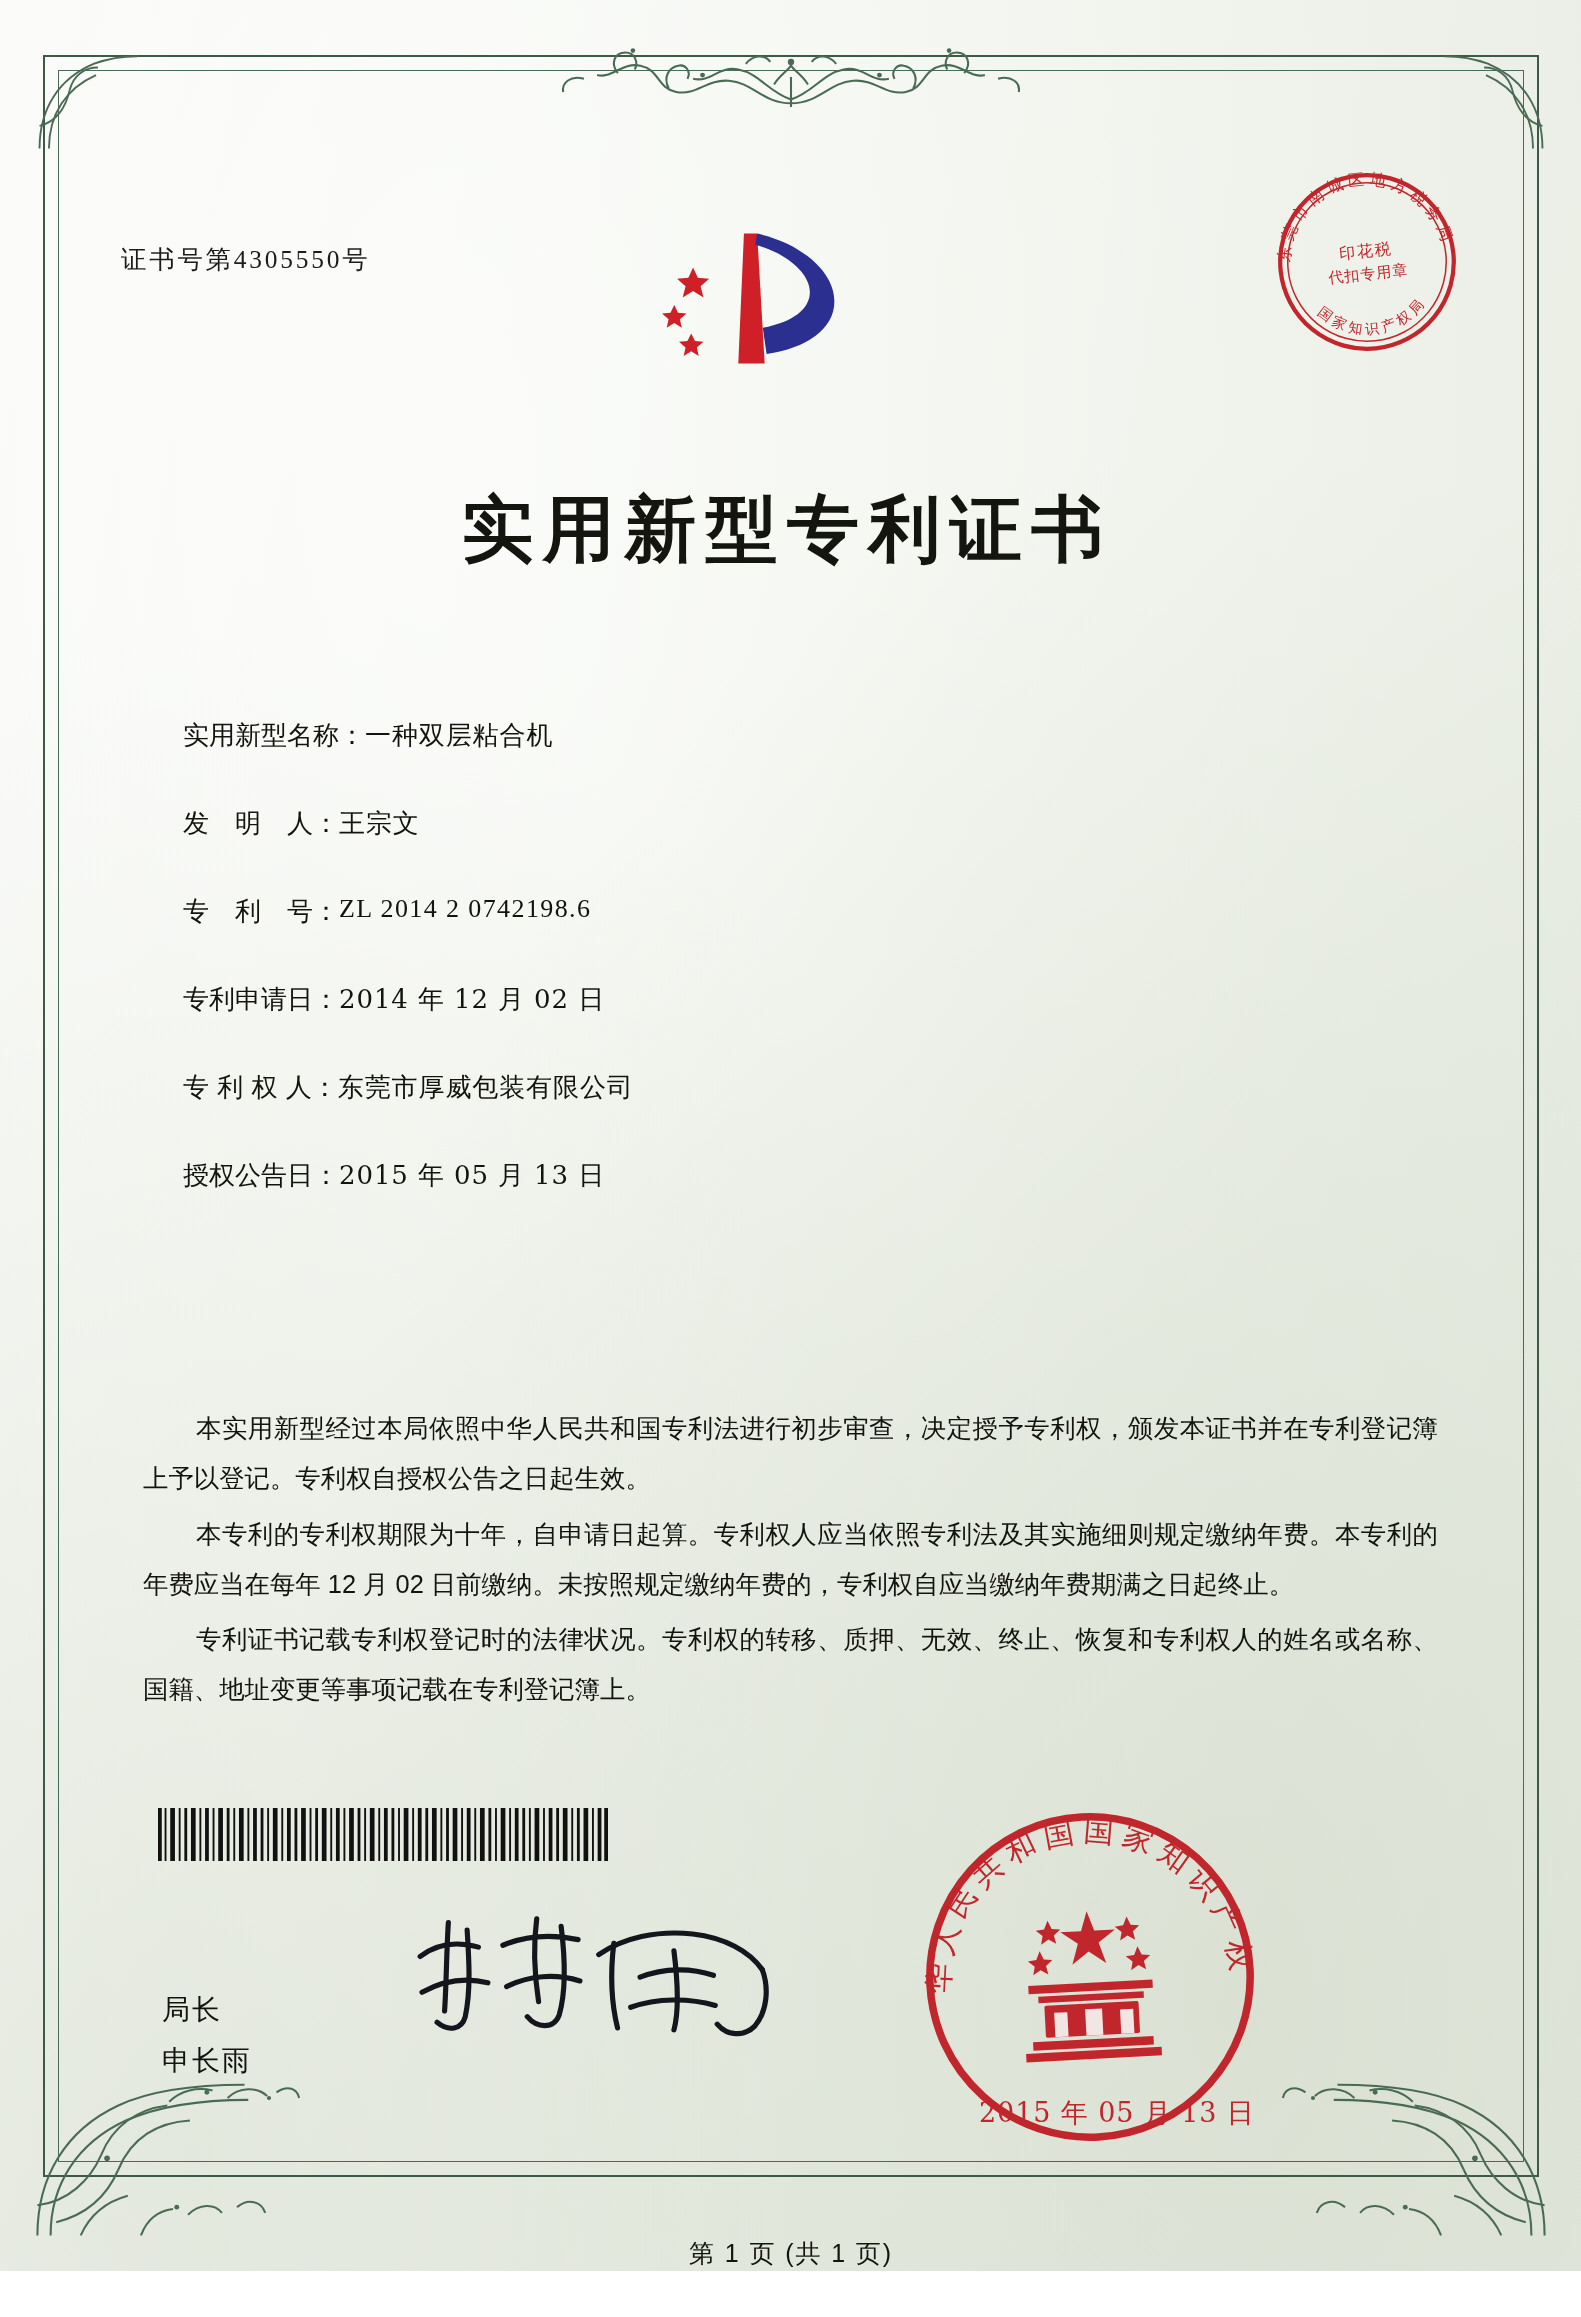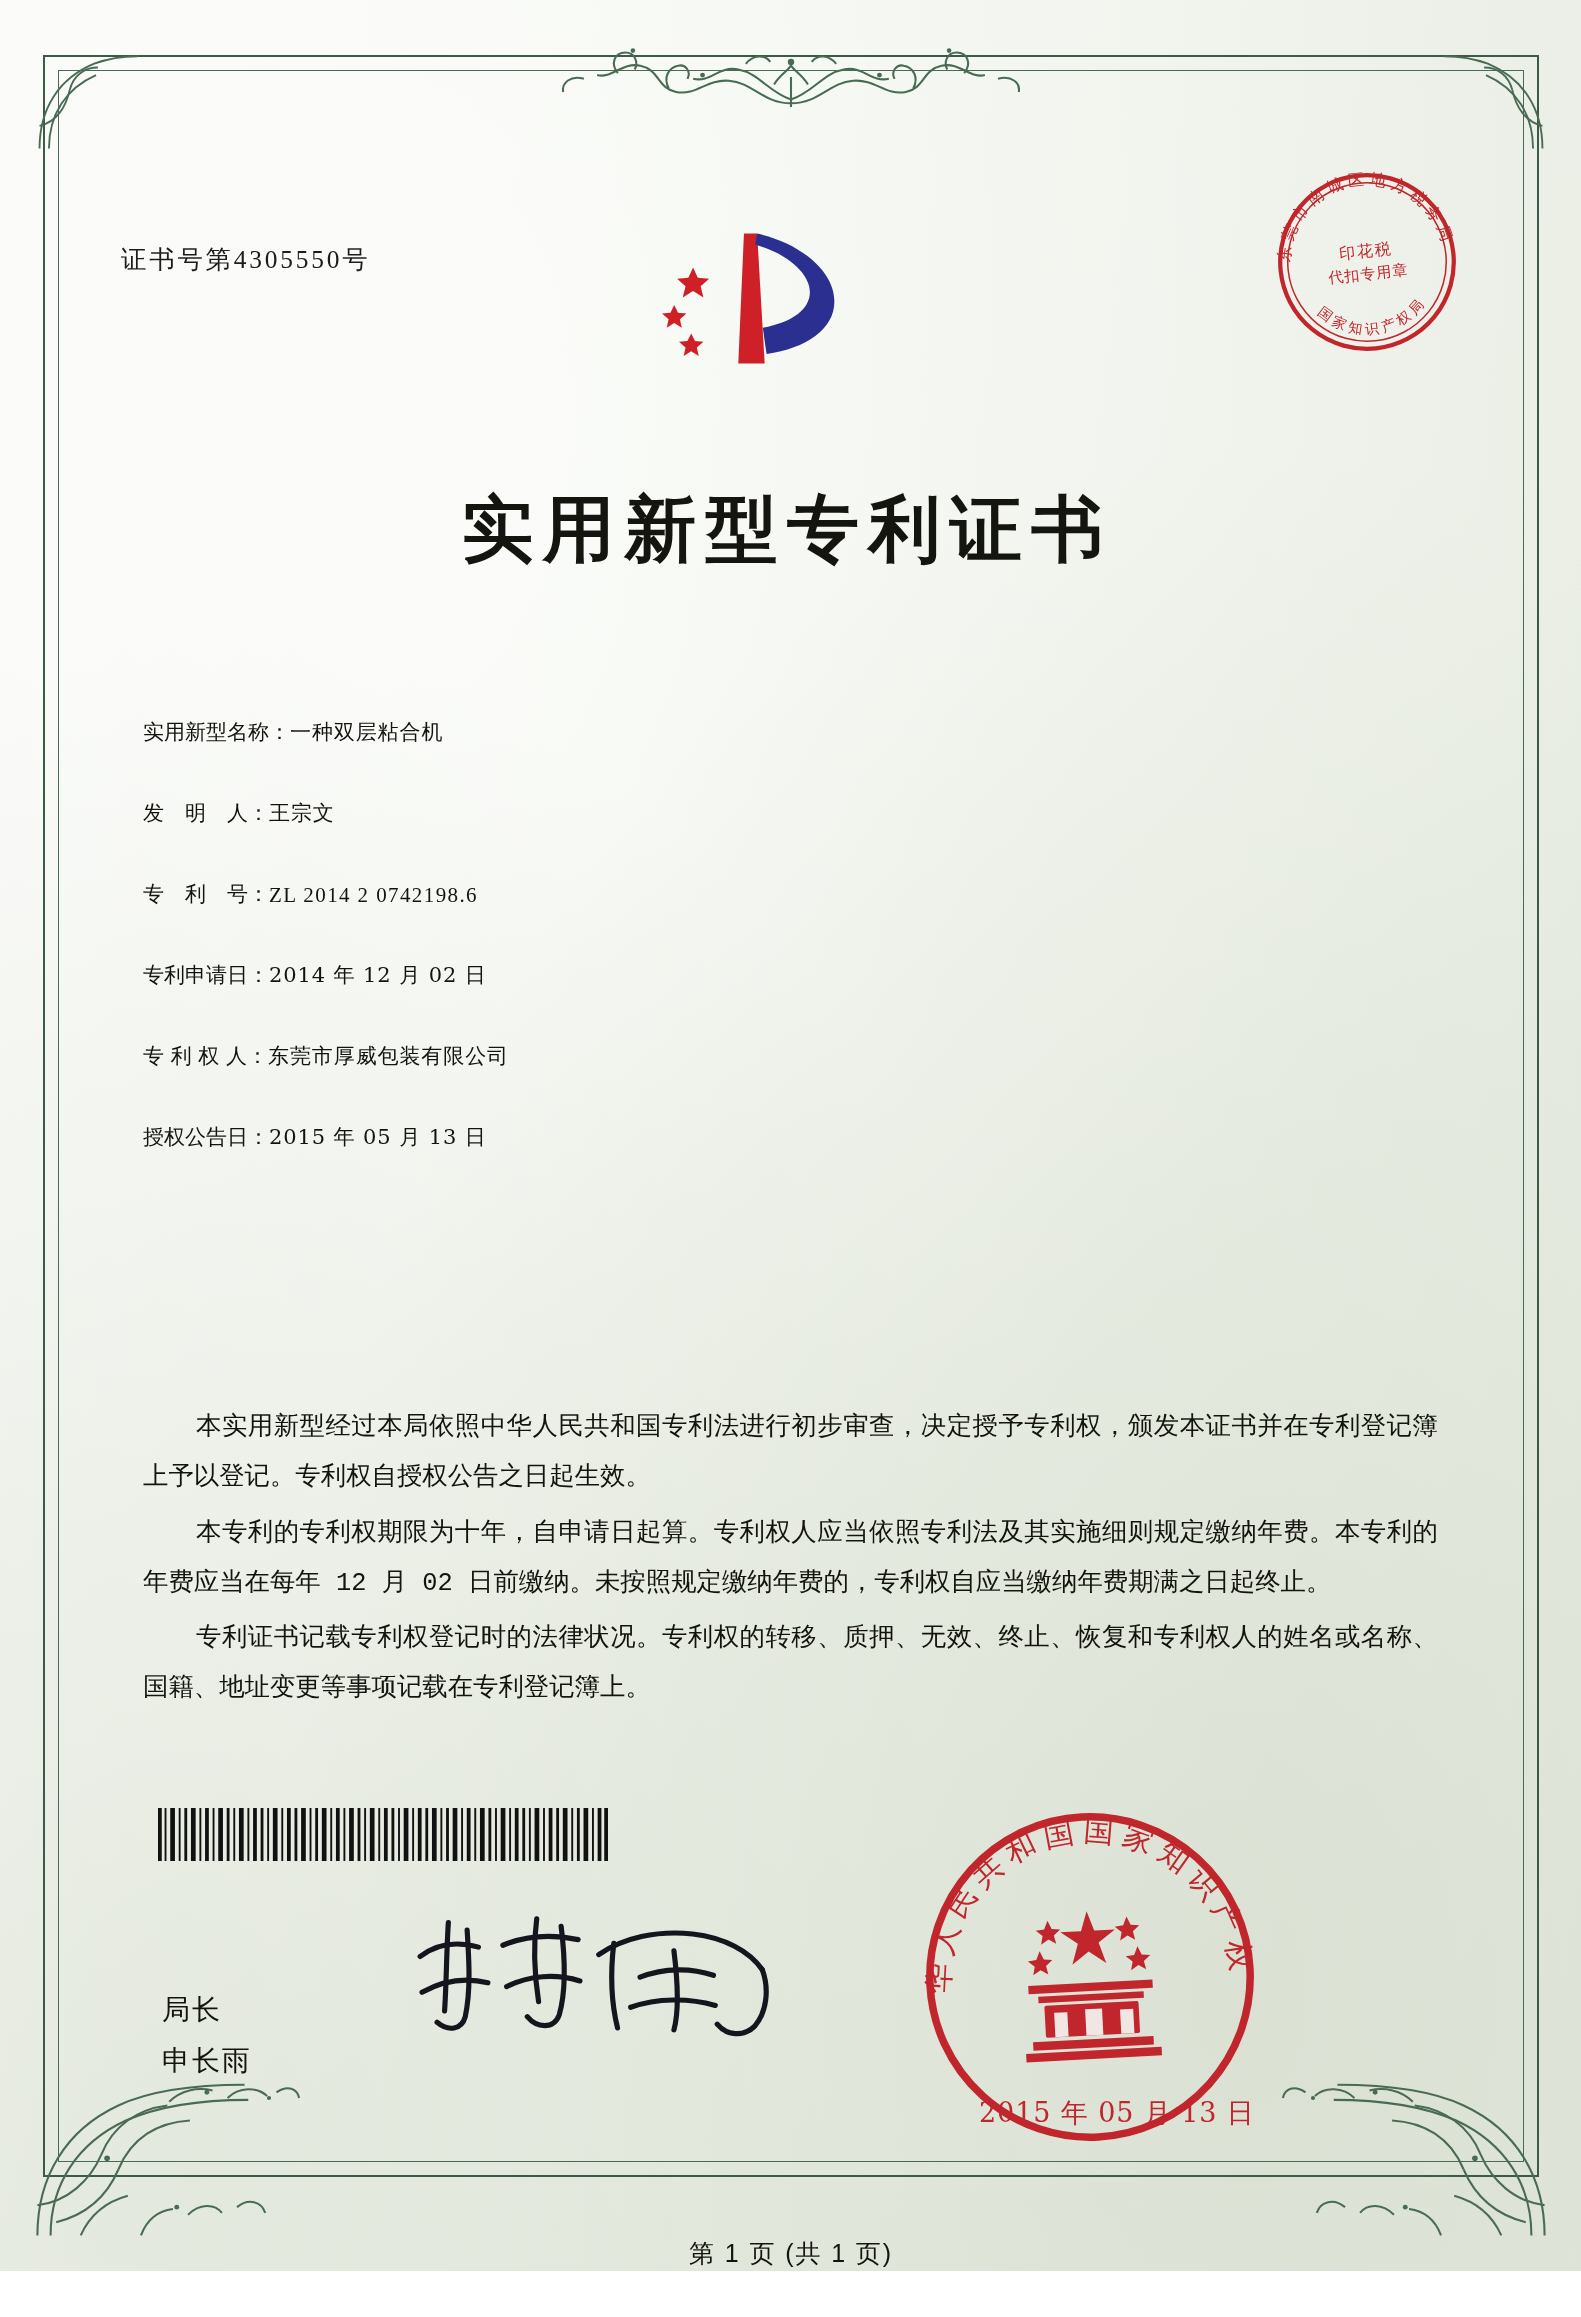--- a/index.html
+++ b/index.html
@@ -115,43 +115,44 @@
   .fields {
     position: absolute;
     left: 143px;
     top: 718px;
     right: 122px;
     font-family: "DejaVu Serif", "Liberation Serif", serif;
     color: #14140f;
   }
   .field-row {
     display: flex;
-    align-items: flex-end;
+    align-items: flex-start;
     margin-bottom: 53px;
-    font-size: 21px;
+    font-size: 26px;
+    margin-left: 40px;
   }
   .field-label {
     white-space: pre;
     letter-spacing: 0px;
   }
   .field-value {
     letter-spacing: 0.9px;
   }
   .field-value.mono {
     font-family: "Liberation Serif", "DejaVu Serif", serif;
     letter-spacing: 1.4px;
   }
 
   
   .body-text {
     position: absolute;
     left: 143px;
     right: 144px;
     top: 1403px;
-    font-family: Liberation Mono, monospace;
+    font-family: Liberation Sans, sans-serif;
     font-size: 25.4px;
     line-height: 50px;
     color: #14140f;
     text-align: justify;
   }
   .body-text p {
     margin: 0 0 5.6px 0;
     text-indent: 53px;
   }
 

